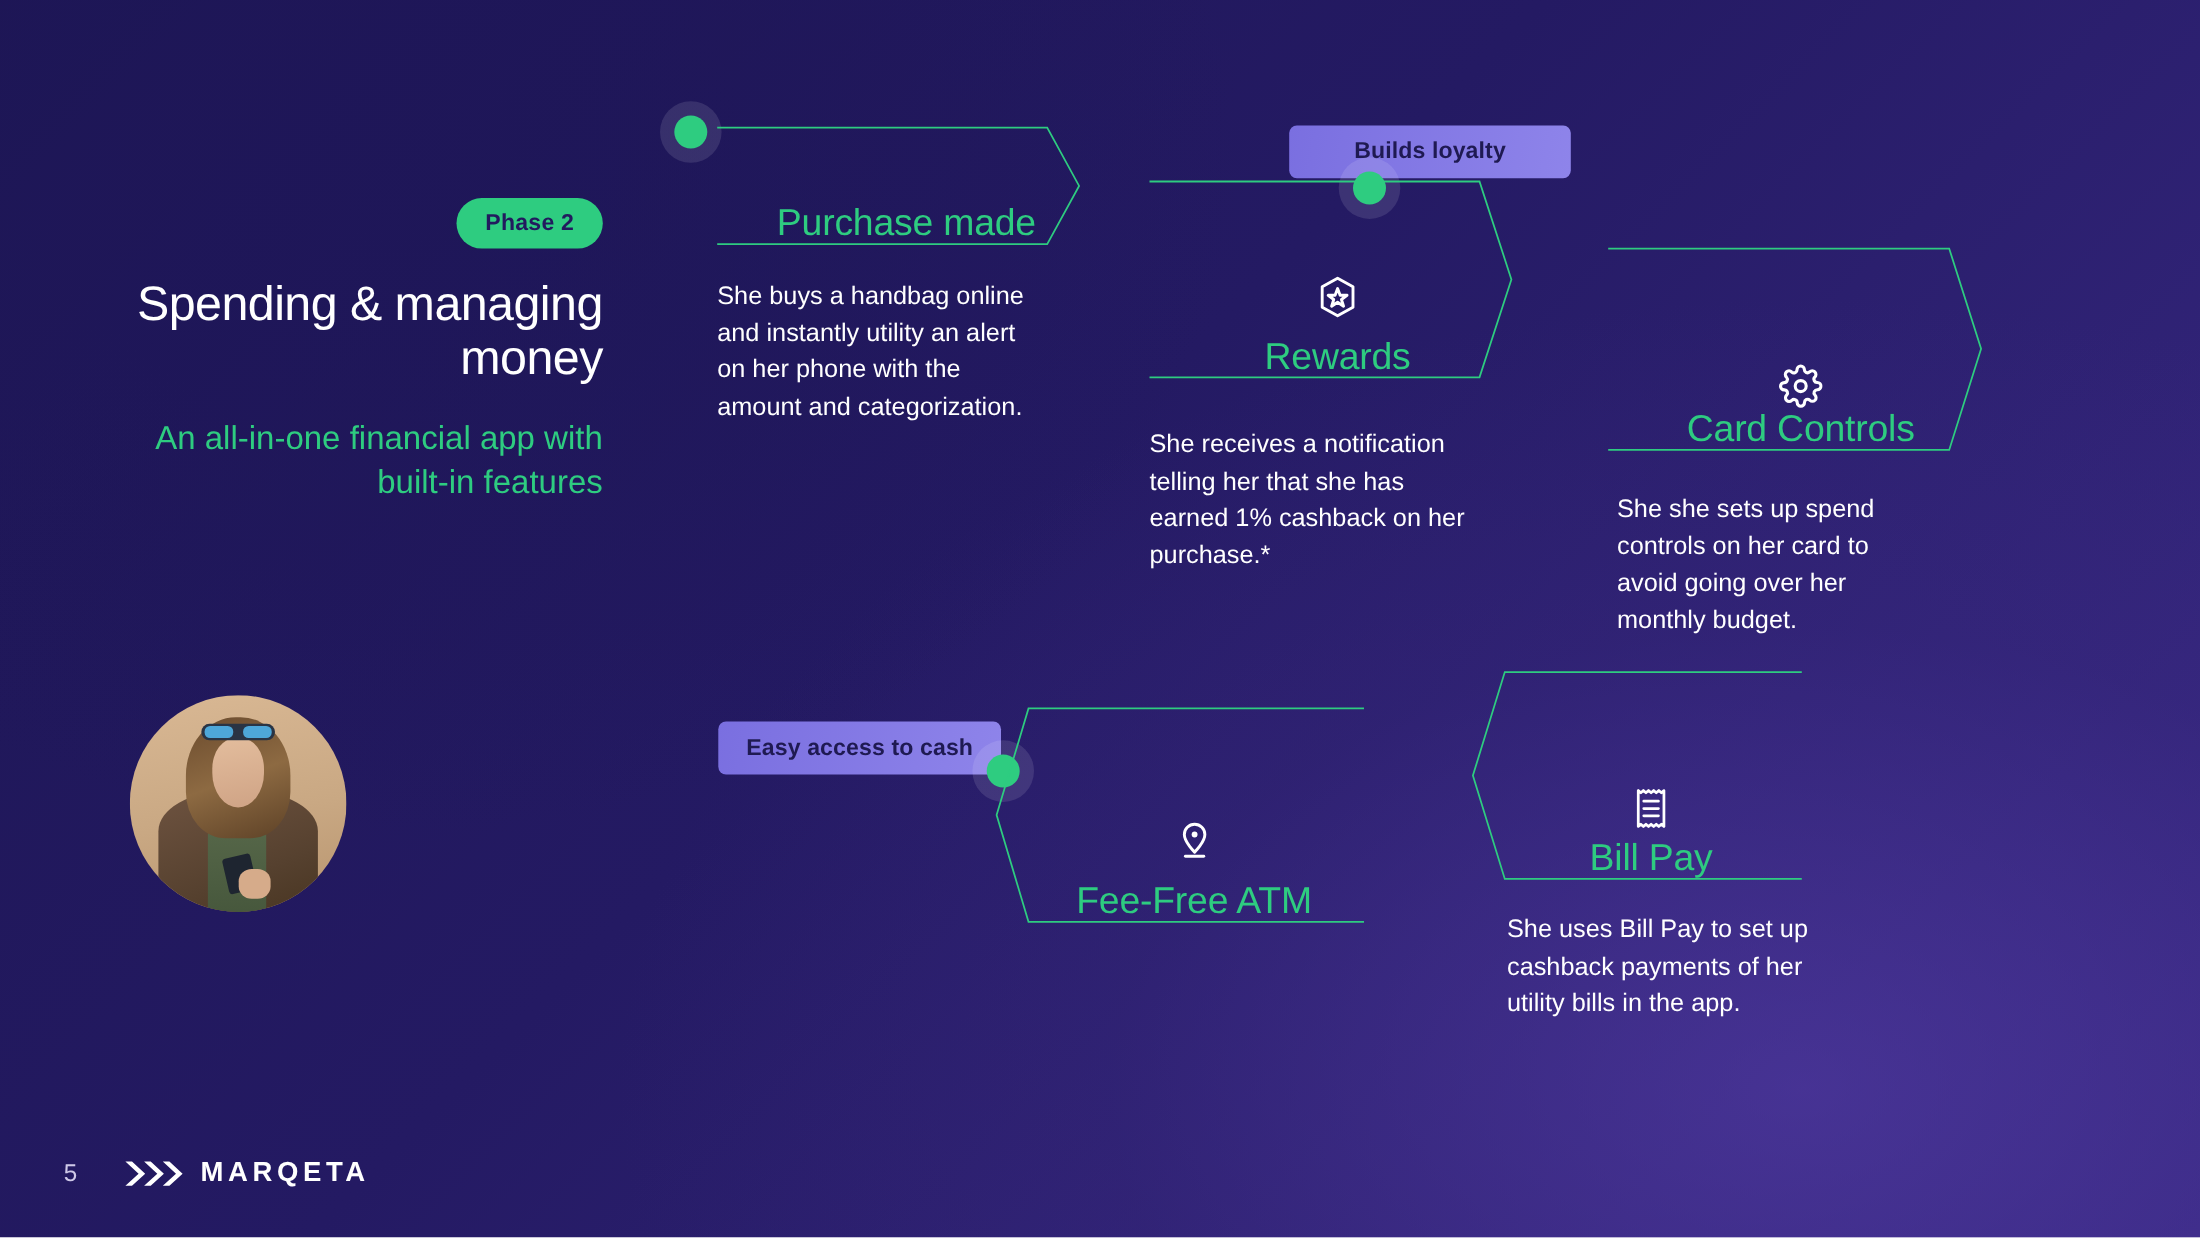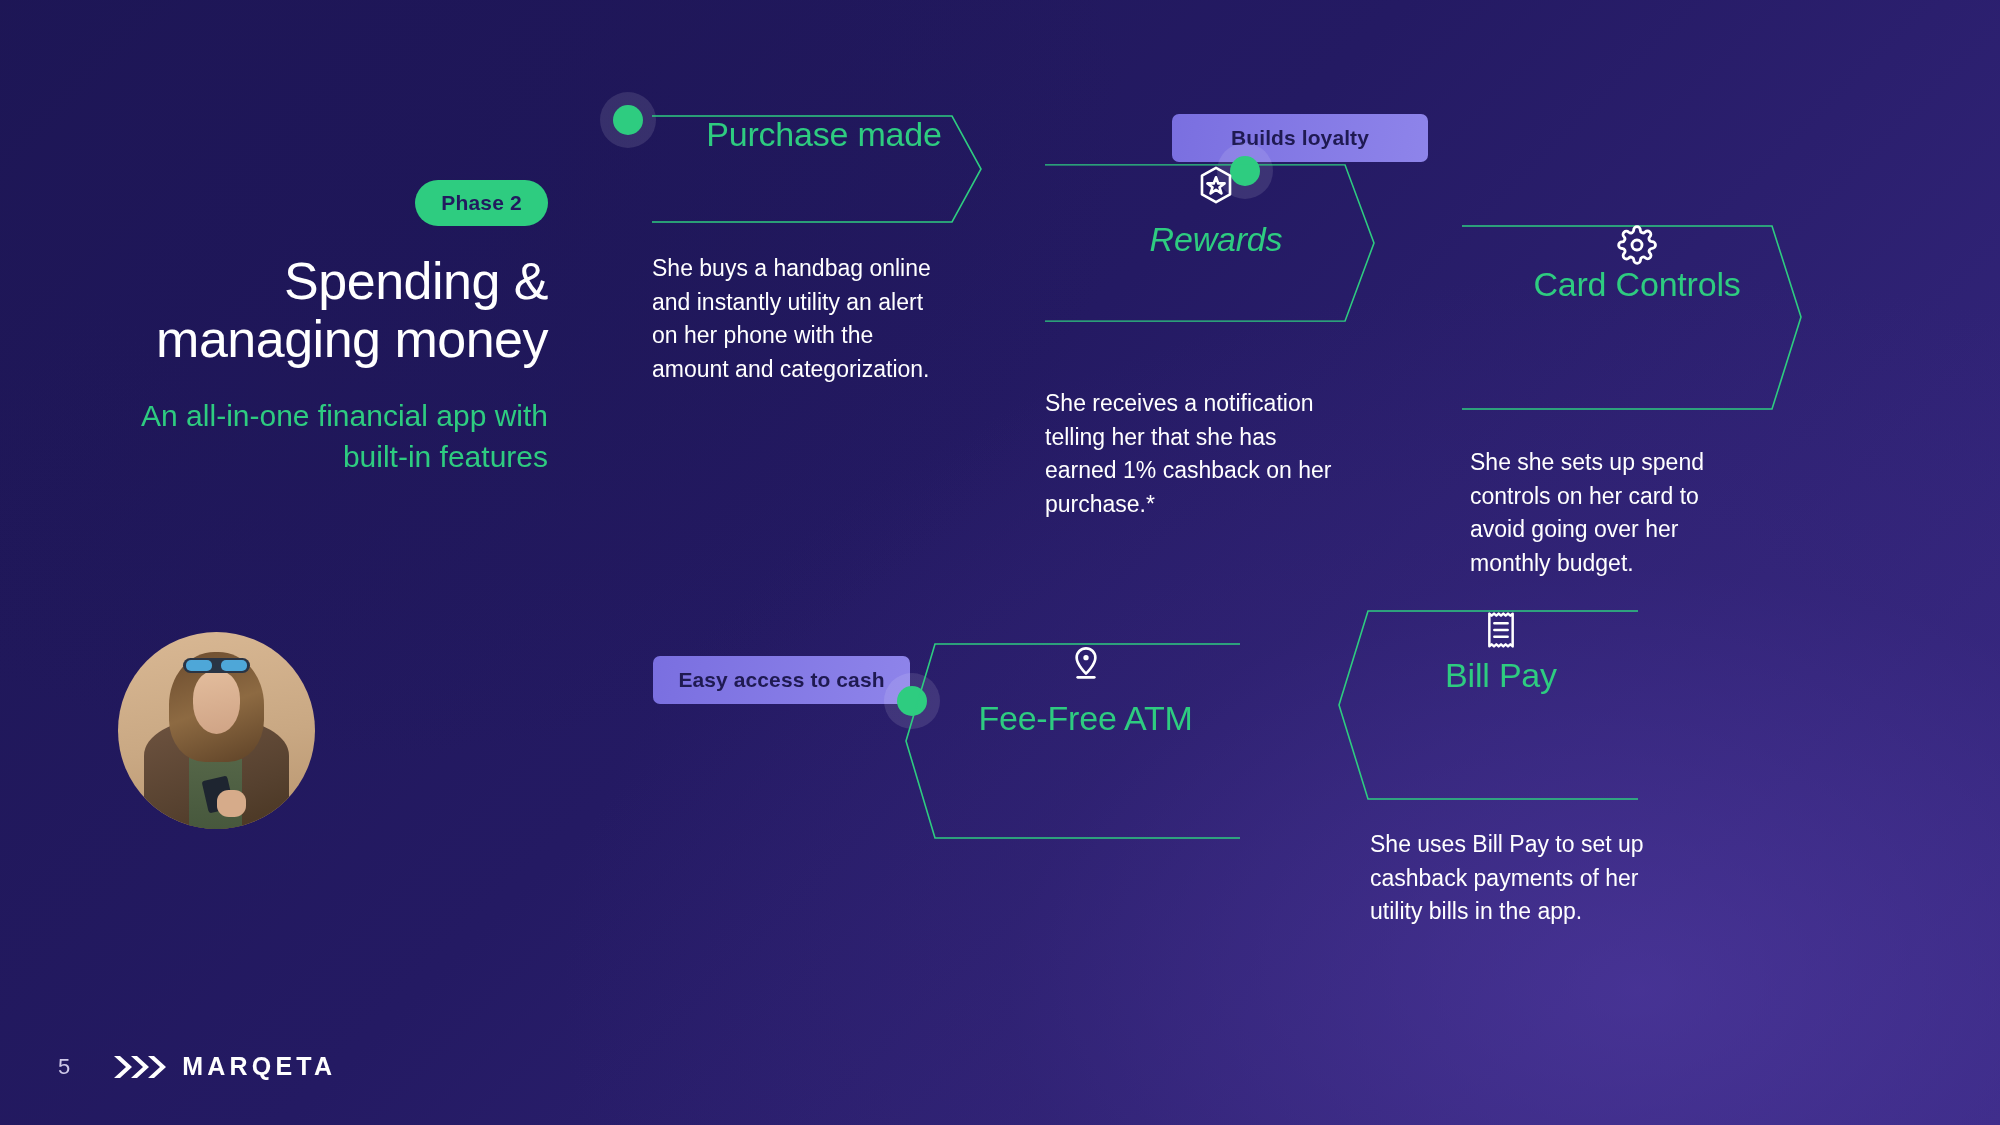--- a/index.html
+++ b/index.html
@@ -38,21 +38,21 @@
     font-size: 21px;
     font-weight: bold;
     letter-spacing: 0.2px;
     padding: 11px 26px;
     border-radius: 24px;
   }
 
   .slide-title {
     margin-top: 26px;
     color: #ffffff;
-    font-size: 52px;
+    font-size: 44px;
     font-weight: 400;
     line-height: 1.12;
     letter-spacing: -0.5px;
   }
 
   .slide-subtitle {
     margin-top: 28px;
     color: #2ecc80;
     font-size: 30px;
     font-weight: 400;
@@ -137,21 +137,21 @@
     height: 100%;
   }
   .card-shape svg { display: block; width: 100%; height: 100%; overflow: visible; }
 
   .card-inner {
     position: absolute;
     inset: 0;
     display: flex;
     flex-direction: column;
     align-items: center;
-    justify-content: flex-start;
+    justify-content: flex-end;
     gap: 6px;
   }
 
   .card-icon { color: #ffffff; line-height: 0; }
 
   .card-title {
     color: #2ecc80;
     font-size: 34px;
     font-weight: 400;
     text-align: center;
@@ -244,21 +244,21 @@
     </div>
     <div class="card-inner" style="padding-left:14px;">
       <div class="card-title">Purchase made</div>
     </div>
   </div>
   <div class="card-body" style="left:652px; top:252px; width:282px;">She buys a handbag online and instantly utility an alert on her phone with the amount and categorization.</div>
 
   <div class="badge" style="left:1172px; top:114px; width:256px; height:48px;">Builds loyalty</div>
   <div class="dot" style="left:1217px; top:143px;"></div>
 
-  <div class="card" style="left:1045px; top:164px; width:330px; height:158px;font-style:italic;">
+  <div class="card" style="left:1045px; top:164px; width:330px; height:180px;">
     <div class="card-shape">
       <svg viewBox="0 0 330 180" preserveAspectRatio="none">
         <path d="M0,1 L300,1 L329,90 L300,179 L0,179" fill="none" stroke="#2ecc80" stroke-width="1.6"></path>
       </svg>
     </div>
     <div class="card-inner" style="padding-left:12px; gap:14px;">
       <span class="card-icon">
         <svg width="42" height="42" viewBox="0 0 24 24" fill="none" stroke="#ffffff" stroke-width="1.5" stroke-linecap="round" stroke-linejoin="round">
           <path d="M12 2.2 L20 6.7 V17.3 L12 21.8 L4 17.3 V6.7 Z"></path>
           <path d="M12 7.6 L13.3 11.1 H16.9 L14 13.3 L15.1 16.8 L12 14.7 L8.9 16.8 L10 13.3 L7.1 11.1 H10.7 Z"></path>

